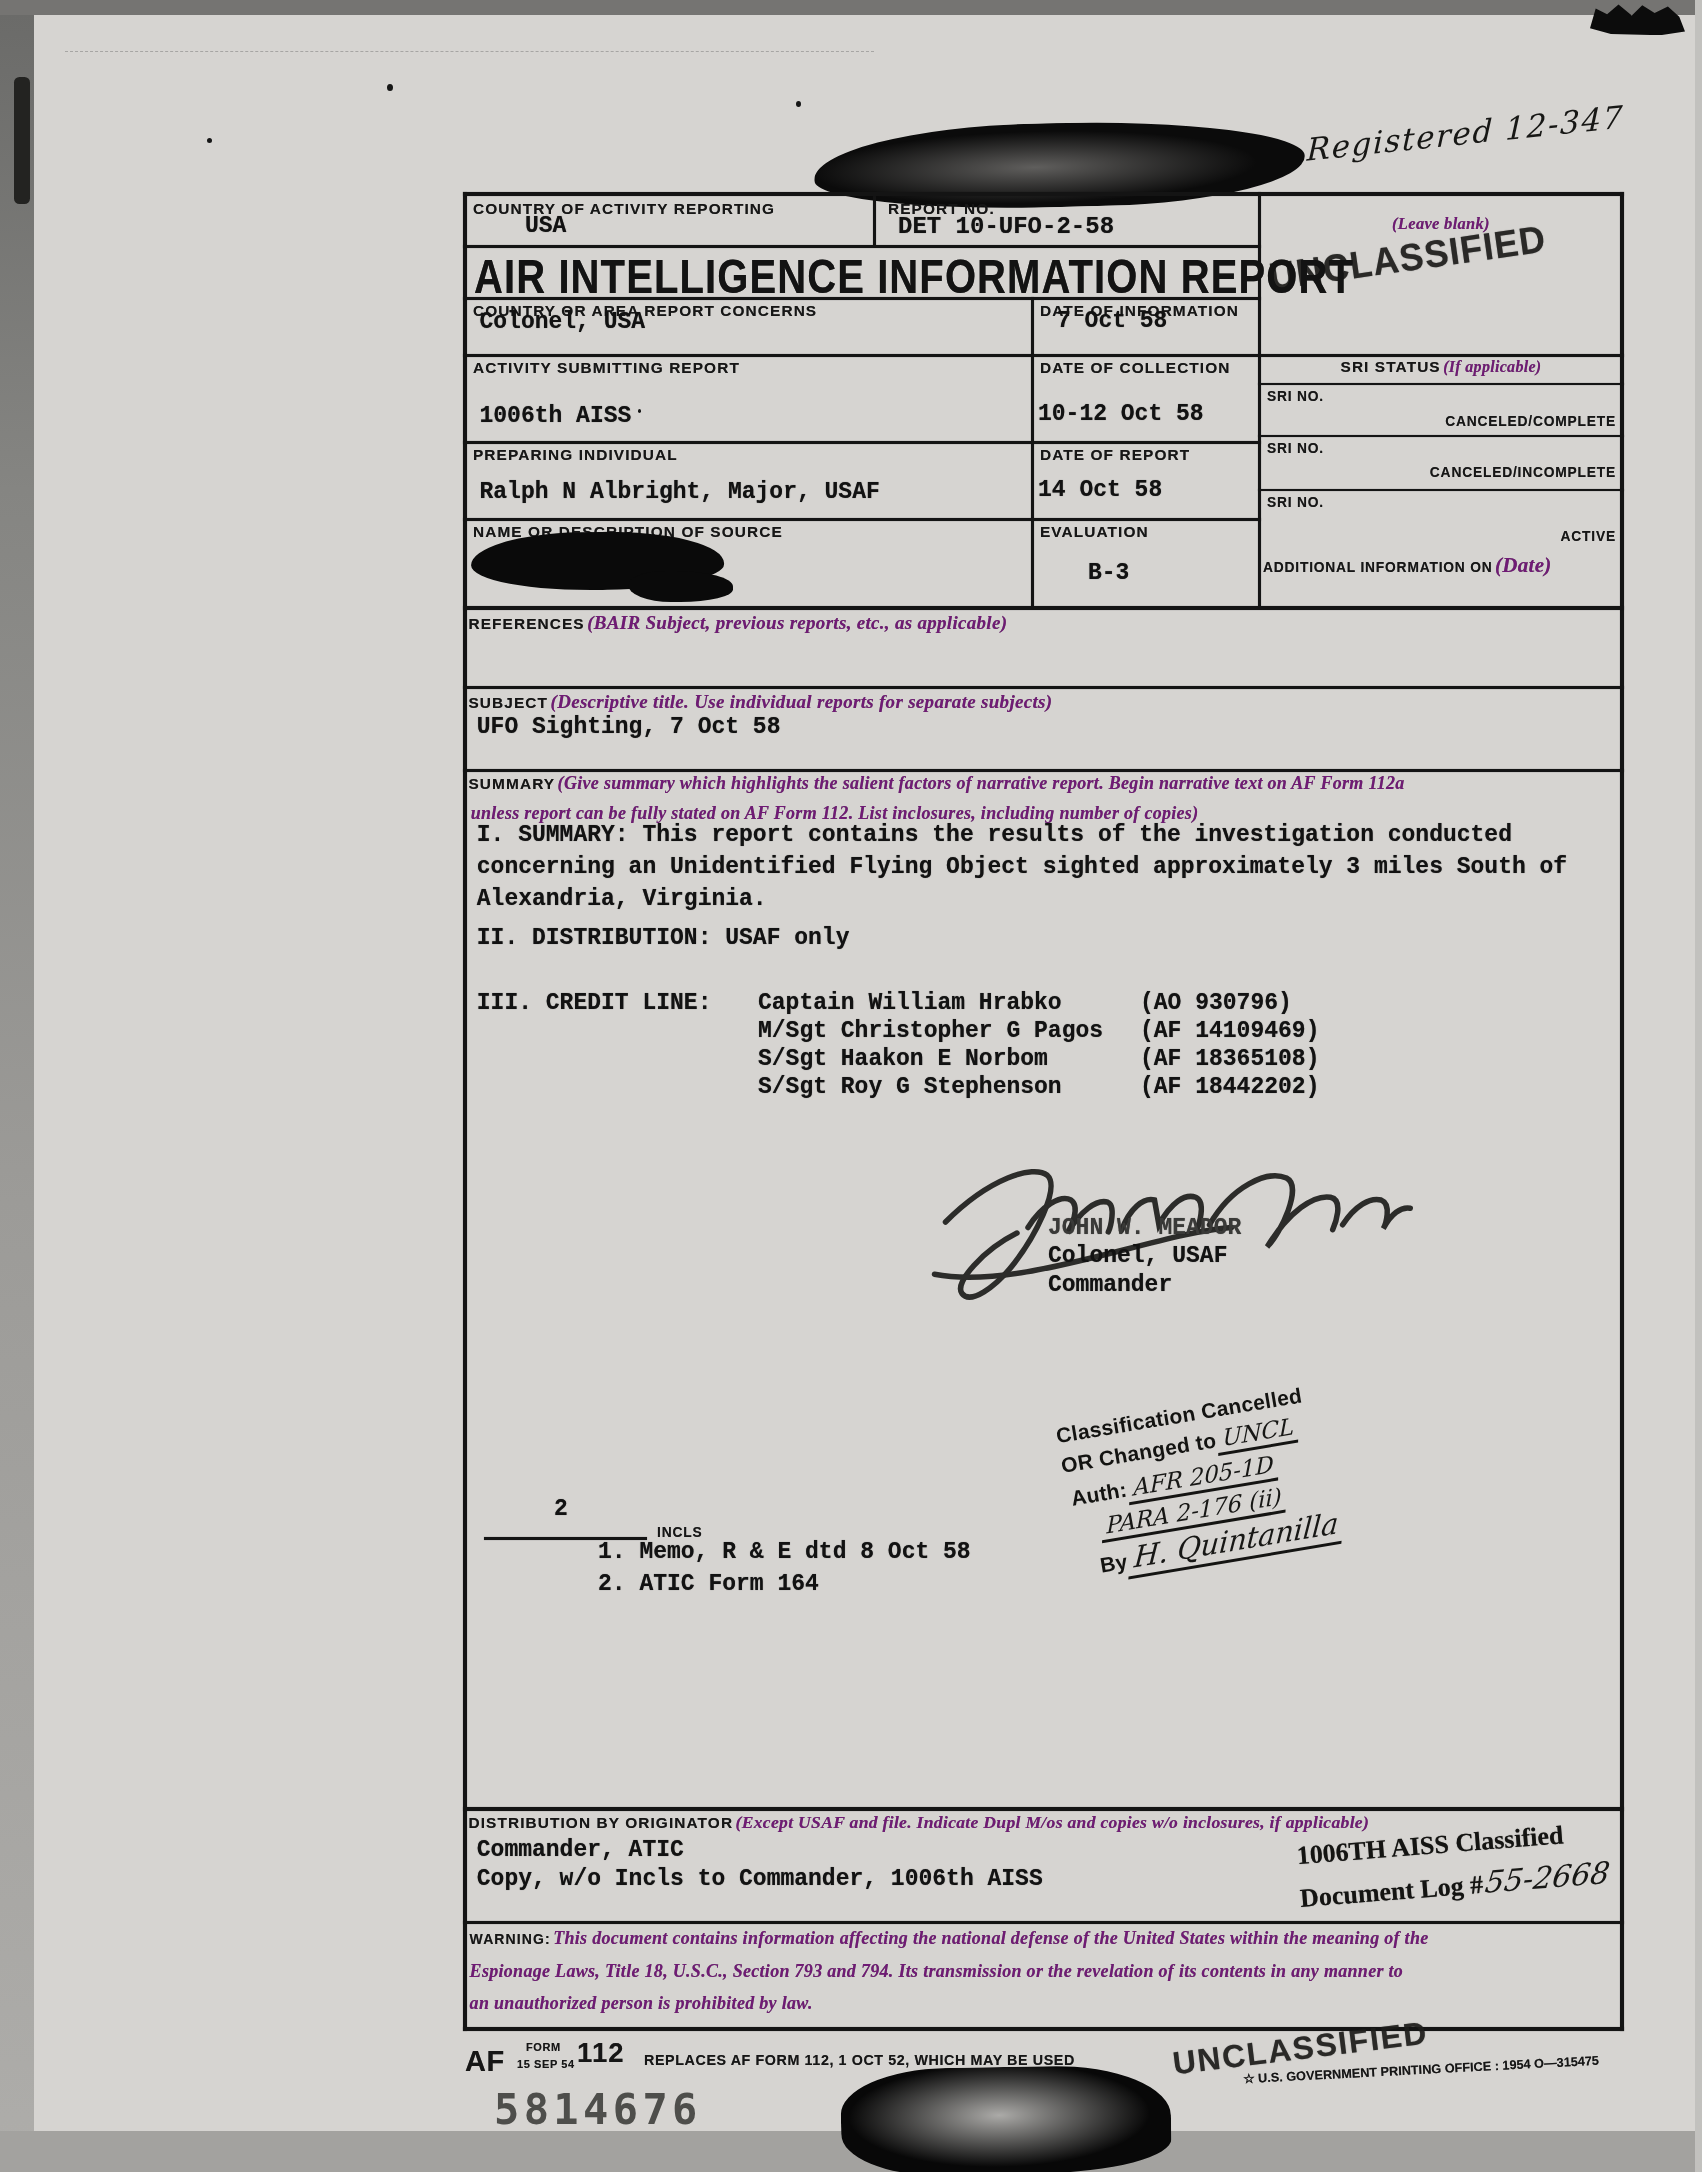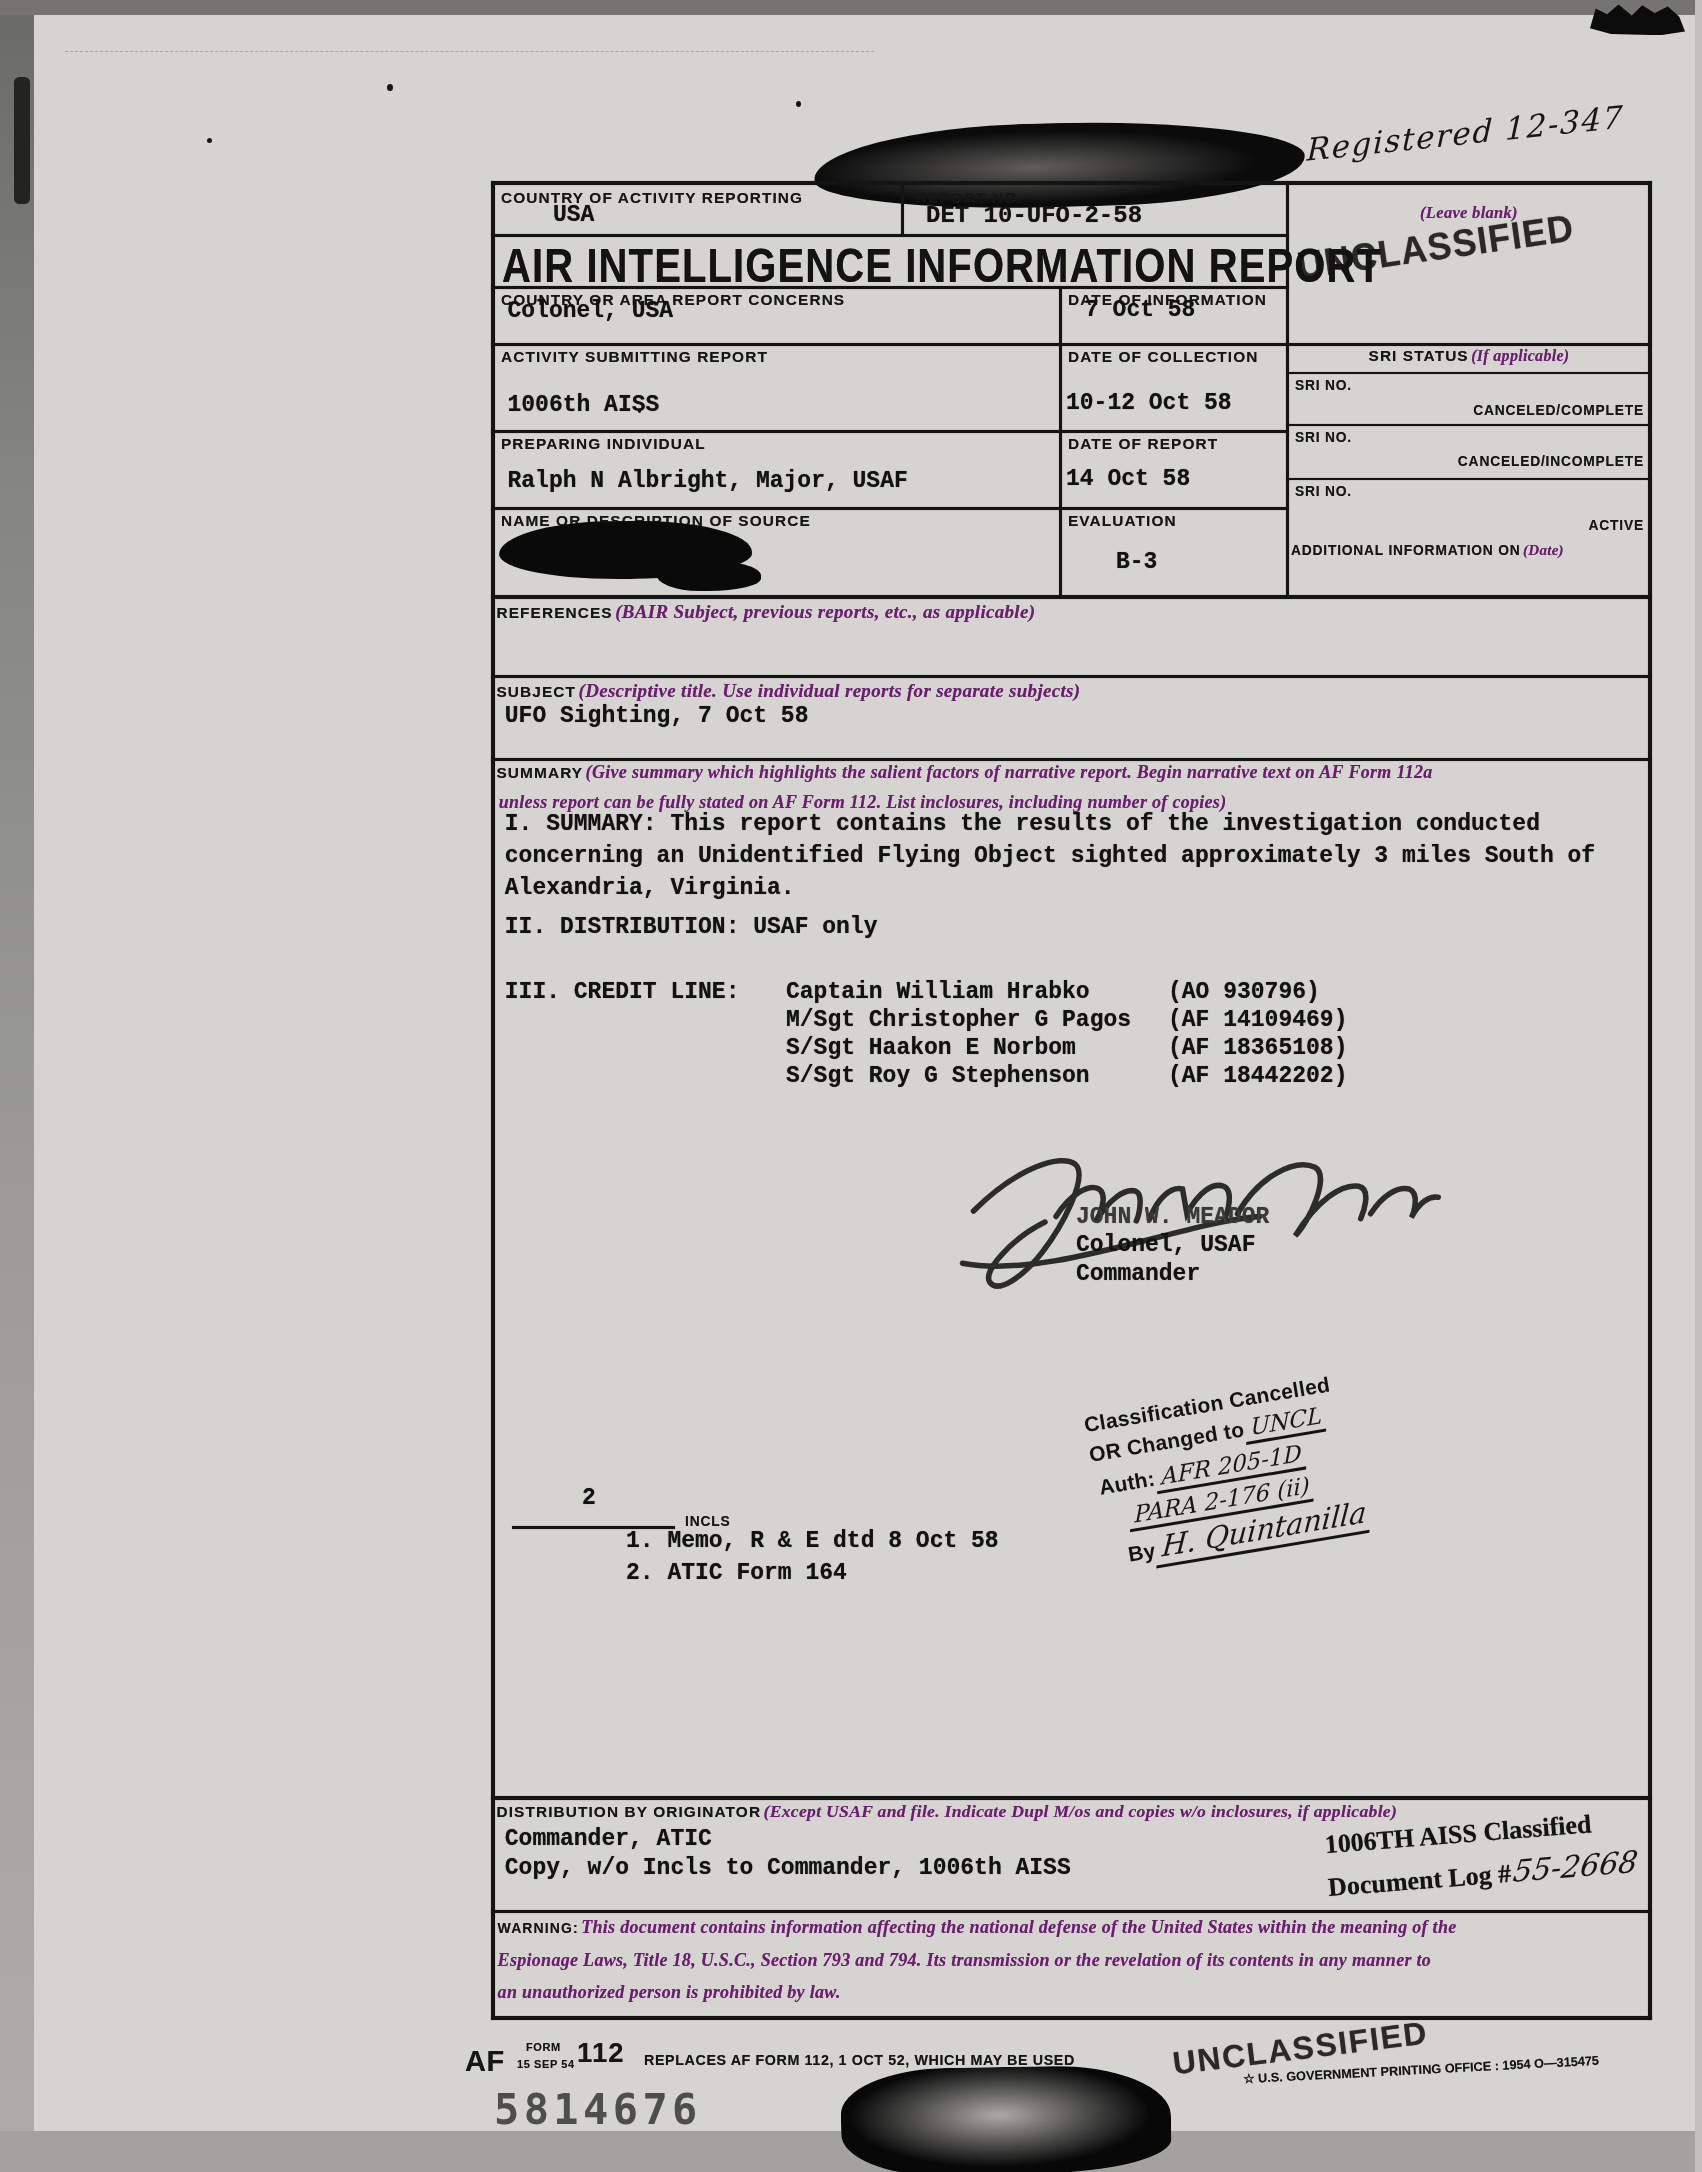--- a/index.html
+++ b/index.html
@@ -22,21 +22,21 @@
   .it{font-family:"Liberation Serif",serif;font-style:italic;font-weight:bold;
       letter-spacing:0.3px;white-space:nowrap;}
   .note{font-size:19px;color:#701a75;text-shadow:0 0 0.6px rgba(20,20,20,.5);}
   .tw{font-family:"Liberation Mono",monospace;font-weight:bold;color:#121212;font-size:23px;
       line-height:1;white-space:nowrap;text-shadow:0 0 0.8px rgba(18,18,18,.65);}
   .stamp{font-family:"Liberation Sans",sans-serif;font-weight:bold;color:#1d1d1b;
          white-space:nowrap;text-shadow:0 0 1.1px rgba(30,30,28,.5);opacity:.93;}
   .hand{font-family:"DejaVu Serif",serif;font-style:italic;color:#171715;white-space:nowrap;}
   .blob{background:#0a0a0a;}
   
-  .form{left:463px;top:181px;width:1176px;height:1839px;margin-left:28px;}
+  .form{left:463px;top:192px;width:1176px;height:1839px;}
   .hl,.vl{position:absolute;background:#141414;box-shadow:0 0 1.1px rgba(20,20,20,.6);}
   .title{font-family:"Liberation Sans",sans-serif;font-weight:bold;color:#131313;
          font-size:40px;letter-spacing:1.1px;transform:scaleY(1.18);transform-origin:left top;
          white-space:nowrap;text-shadow:0 0 0.6px rgba(15,15,15,.7);}
   .right{text-align:right;}
   .cs-print{font-family:"Liberation Sans",sans-serif;font-weight:bold;color:#131311;
             font-size:21px;white-space:nowrap;letter-spacing:0.3px;}
   .u-hand{border-bottom:3.9px solid #141412;padding:0 4.4px 1.1px 4.4px;display:inline-block;}
   .serif-stamp{font-family:"Liberation Serif",serif;font-weight:bold;color:#141412;
                white-space:nowrap;text-shadow:0 0 0.8px rgba(20,20,18,.6);}
@@ -124,21 +124,21 @@
     <span class="it note" style="font-size:16px;">(If applicable)</span>
   </div>
   <div class="abs lbl lbl-sm" style="left:804px;top:197px;">SRI NO.</div>
   <div class="abs lbl lbl-sm right" style="left:801px;top:222px;width:352px;">CANCELED/COMPLETE</div>
   <div class="abs lbl lbl-sm" style="left:804px;top:249px;">SRI NO.</div>
   <div class="abs lbl lbl-sm right" style="left:801px;top:273px;width:352px;">CANCELED/INCOMPLETE</div>
   <div class="abs lbl lbl-sm" style="left:804px;top:303px;">SRI NO.</div>
   <div class="abs lbl lbl-sm right" style="left:801px;top:337px;width:352px;">ACTIVE</div>
   <div class="abs" style="left:800px;top:361px;">
     <span class="lbl lbl-sm">ADDITIONAL INFORMATION ON</span>
-    <span class="it note" style="font-size:15px;">(Date)</span>
+    <span class="it note" style="font-size:21px;">(Date)</span>
   </div>
 
   <div class="abs" style="left:5.5px;top:420px;">
     <span class="lbl">REFERENCES</span>
     <span class="it note">(BAIR Subject, previous reports, etc., as applicable)</span>
   </div>
 
   <div class="abs" style="left:5.5px;top:499px;">
     <span class="lbl">SUBJECT</span>
     <span class="it note">(Descriptive title. Use individual reports for separate subjects)</span>

